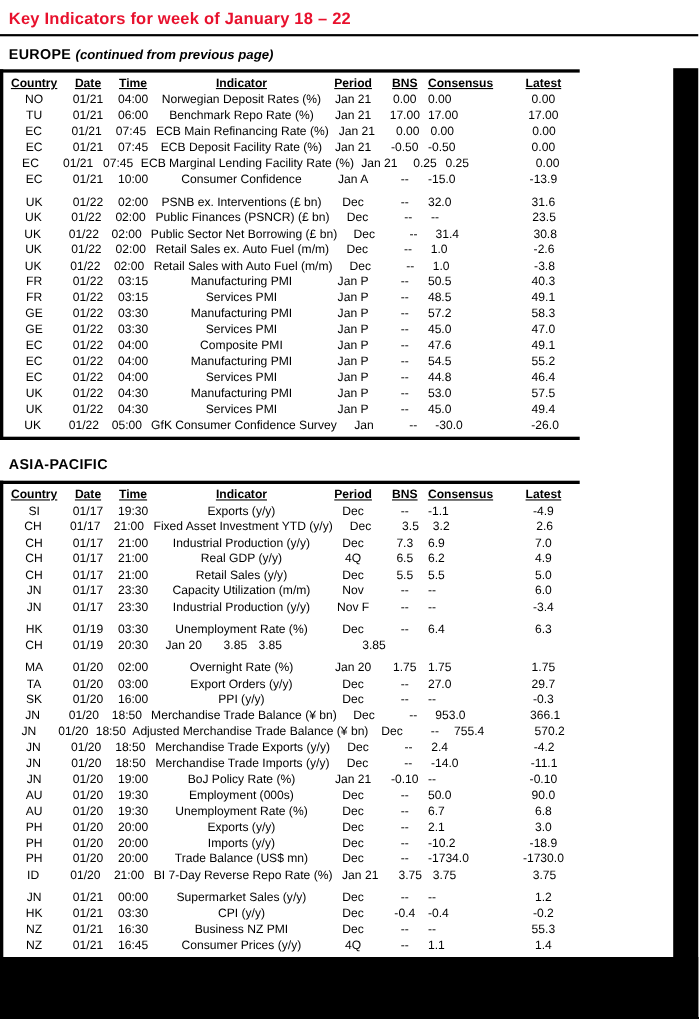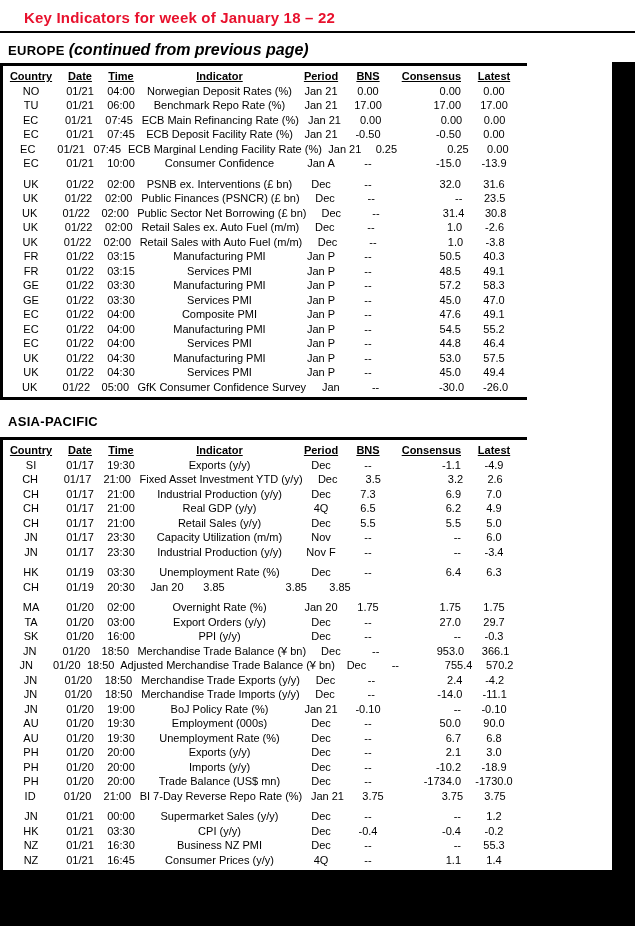--- a/index.html
+++ b/index.html
@@ -4,45 +4,45 @@
 <style>
   :root { --red:#e8112d; --ink:#000; }
   * { box-sizing:border-box; }
   html,body { margin:0; padding:0; }
   body {
     width:635px; height:926px; background:#fff; position:relative; overflow:hidden;
     font-family:"Liberation Sans", sans-serif; color:var(--ink);
   }
   .page-title {
     color:var(--red); font-size:15px; font-weight:bold;
-    padding:9px 0 0 24px; line-height:17px; letter-spacing:.2px;
+    padding:9px 0 0 8px; line-height:17px; letter-spacing:.2px;
   }
   .title-rule { height:2px; background:#000; margin-top:5px; width:635px; }
   .section-heading {
     font-size:13px; font-weight:bold; line-height:15px;
     margin:9px 0 5px 8px; letter-spacing:.3px;
   }
-  .section-heading .note { font-size:16px; font-style:italic; letter-spacing:0; }
+  .section-heading .note { font-size:12px; font-style:italic; letter-spacing:0; }
   .section-heading.second { margin-top:14px; margin-bottom:8px; }
   .tbl {
     width:527px; border:3px solid #000; border-right:none;
     padding:3px 0 3px 0; background:#fff;
   }
   .row { display:flex; line-height:14.5px; font-size:11px; white-space:nowrap; }
   .row.head { font-weight:bold; }
   .row.head .cell { text-decoration:underline; }
   .row.bold { font-weight:normal; }
   .cell { overflow:visible; }
   .c-country   { width:56px;  text-align:center; }
   .c-date      { width:42px;  text-align:center; }
   .c-time      { width:40px;  text-align:center; }
   .c-indicator { flex:1; text-align:center; padding-left:3px; }
   .c-period    { width:52px;  text-align:center; }
   .c-bns       { width:42px;  text-align:center; }
-  .c-consensus { width:72px;  text-align:right; }
+  .c-consensus { width:72px;  text-align:left; }
   .c-latest    { width:66px;  text-align:center; }
   .tbl > .group + .group { margin-top:6px; }
   .black-strip-right {
     position:absolute; left:612px; top:62px; width:23px; height:864px; background:#000;
   }
   .black-band-bottom {
     position:absolute; left:0; top:870px; width:635px; height:56px; background:#000;
   }
 </style>
 </head>

